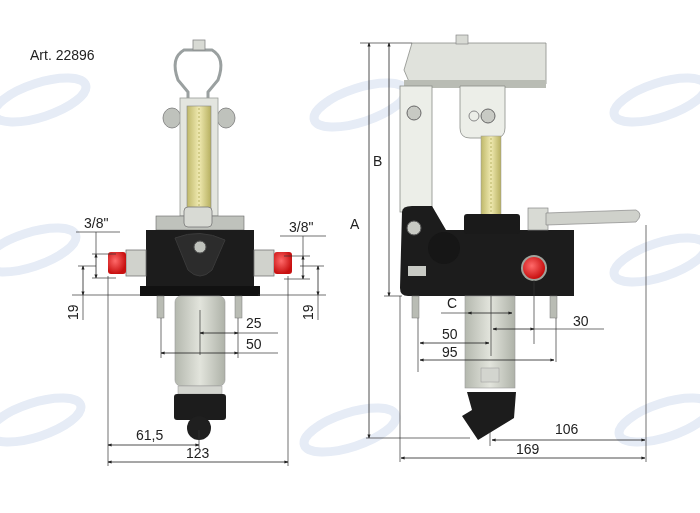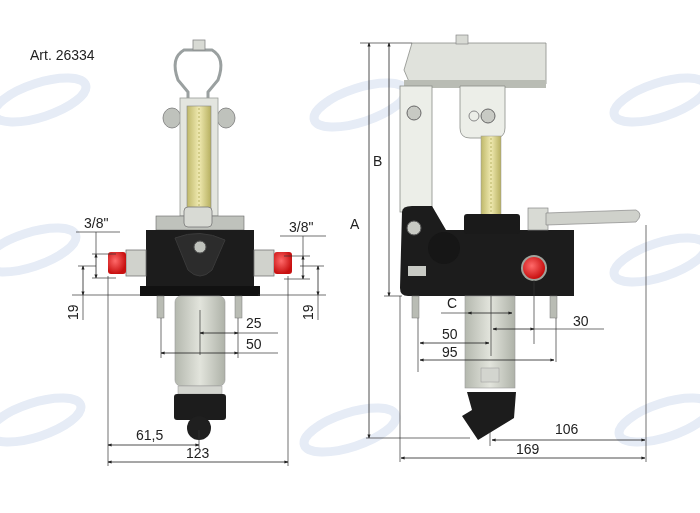--- a/index.html
+++ b/index.html
@@ -7,21 +7,21 @@
   #stage { position: absolute; left: 0; top: 0; width: 700px; height: 513px; }
   .art { position: absolute; left: 30px; top: 47px; font-size: 14px; color: #222; font-family: "Liberation Sans", sans-serif; }
   svg text { font-family: "Liberation Sans", sans-serif; fill: #222; }
   .dim { stroke: #222; stroke-width: 0.8; fill: none; }
   .ext { stroke: #333; stroke-width: 0.7; fill: none; }
   .wm { fill: none; stroke: #e6ecf6; stroke-width: 9; }
 </style>
 </head>
 <body>
 
-<div class="art">Art. 26334</div>
+<div class="art">Art. 22896</div>
 
 <svg id="stage" width="700" height="513" viewBox="0 0 700 513">
   <defs>
     <marker id="ah" viewBox="0 0 10 10" refX="9" refY="5" markerWidth="5" markerHeight="5" orient="auto-start-reverse">
       <path d="M0,1 L10,5 L0,9 z" fill="#222"></path>
     </marker>
     <linearGradient id="steelG" x1="0" x2="1" y1="0" y2="0">
       <stop offset="0" stop-color="#b4b8ae"></stop>
       <stop offset="0.5" stop-color="#e2e4dc"></stop>
       <stop offset="1" stop-color="#aeb2a8"></stop>

